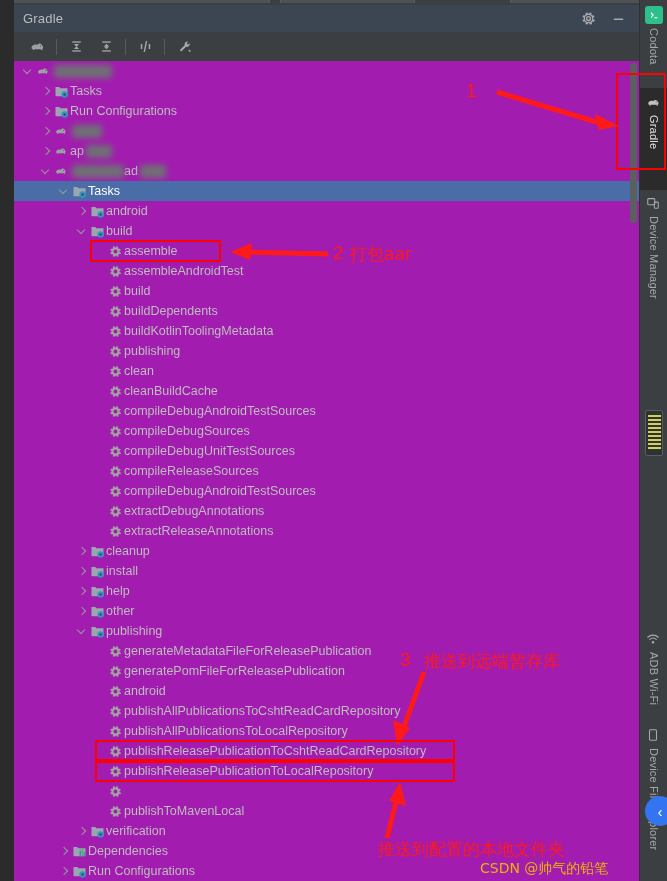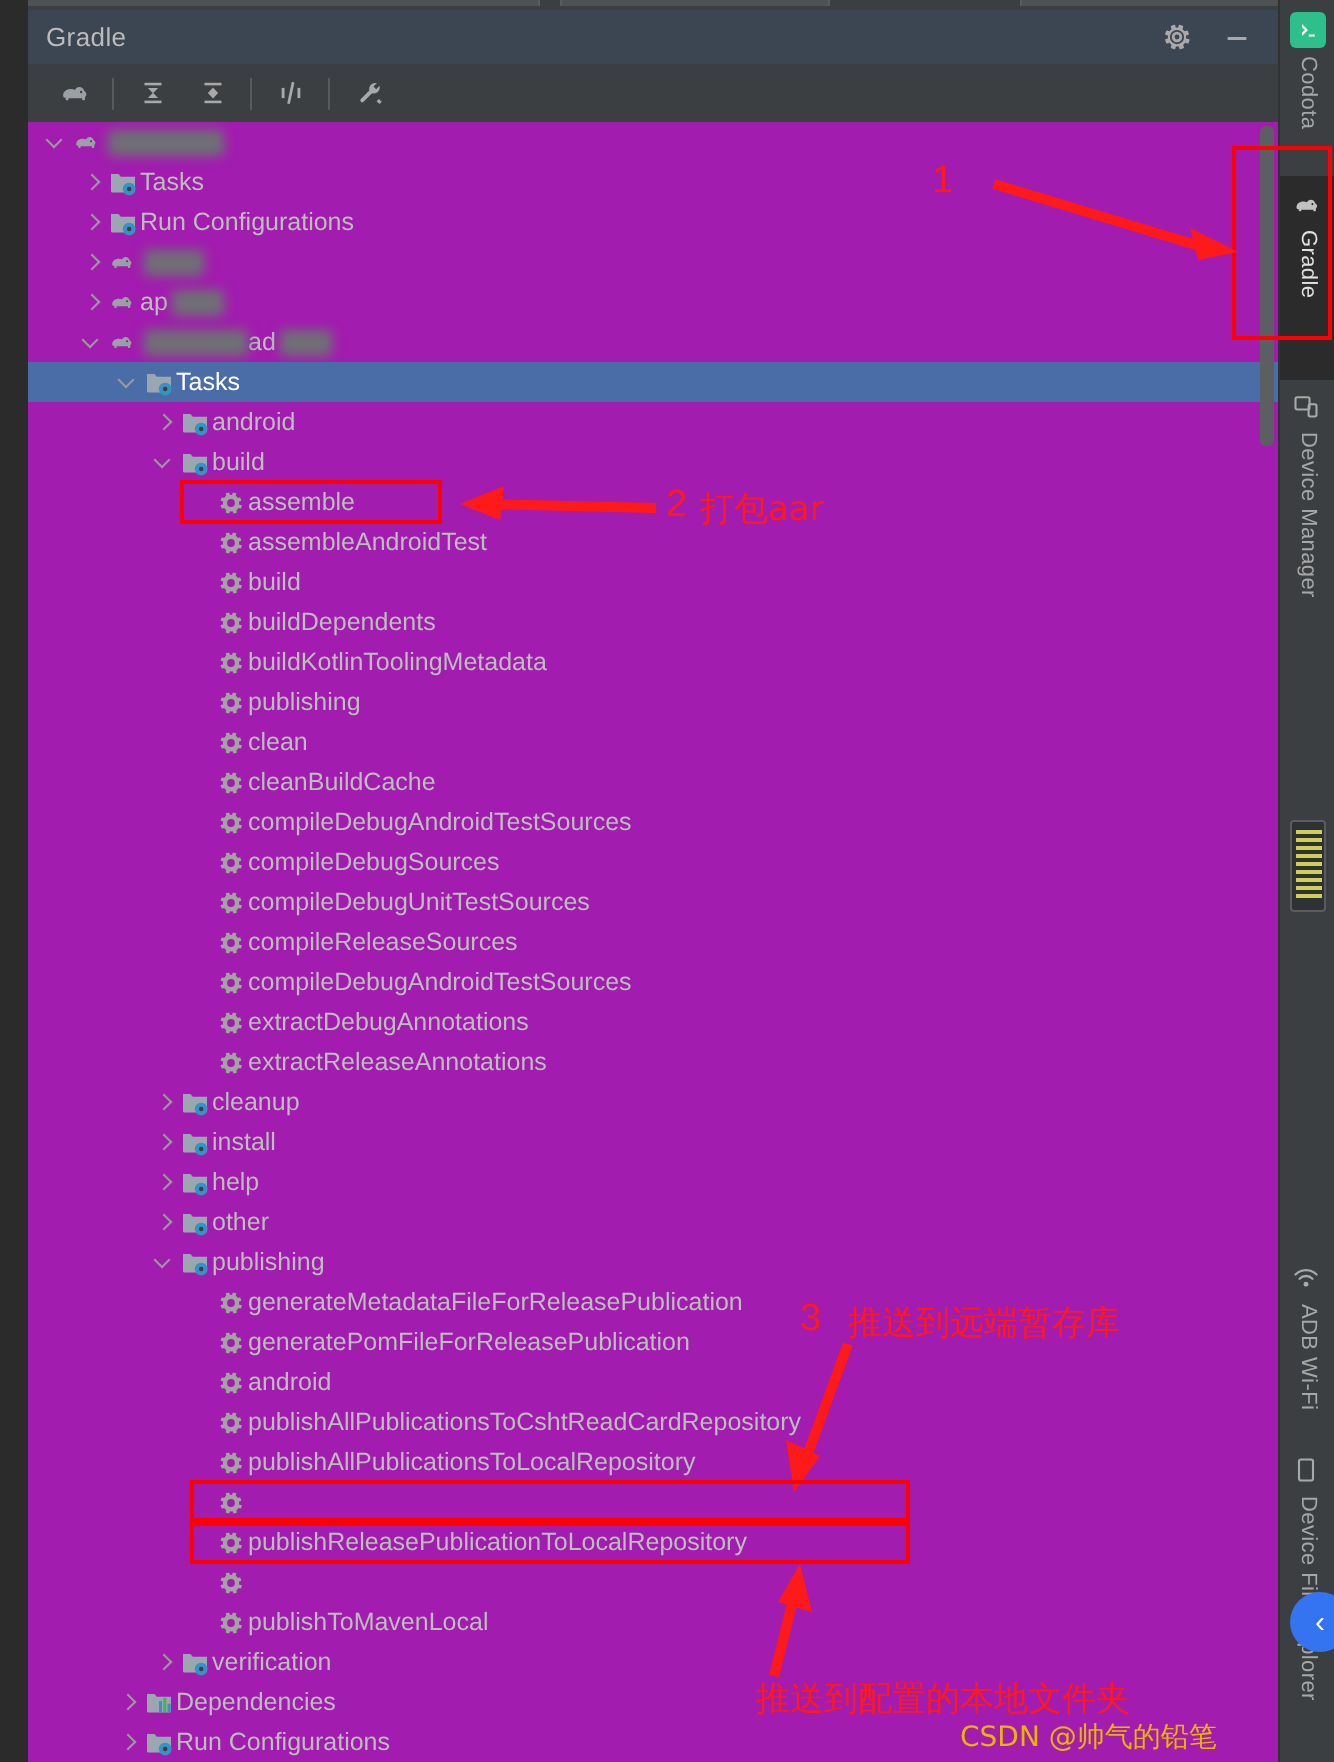--- a/index.html
+++ b/index.html
@@ -526,20 +526,21 @@
           <span class="lbl">publishAllPublicationsToLocalRepository</span>
         </div>
         <div class="row">
           <span style="display: inline-block; flex: 0 0 auto; width: 80px;"></span>
           <span class="arrow "></span>
           <span class="ic-slot">
             <svg width="13" height="13" viewBox="0 0 16 16">
               <path fill="#a3a3a3" d="M14 9.2l-1.1-.3a5 5 0 0 0 0-1.8l1.1-.3a.45.45 0 0 0 .3-.55l-.45-1.4a.45.45 0 0 0-.55-.3l-1.1.35a5 5 0 0 0-1.3-1.3l.35-1.1a.45.45 0 0 0-.3-.55l-1.4-.45a.45.45 0 0 0-.55.3L8.7 3a5 5 0 0 0-1.4 0l-.3-1.2a.45.45 0 0 0-.55-.3l-1.4.45a.45.45 0 0 0-.3.55l.35 1.1a5 5 0 0 0-1.3 1.3l-1.1-.35a.45.45 0 0 0-.55.3l-.45 1.4a.45.45 0 0 0 .3.55l1.1.3a5 5 0 0 0 0 1.8l-1.1.3a.45.45 0 0 0-.3.55l.45 1.4a.45.45 0 0 0 .55.3l1.1-.35a5 5 0 0 0 1.3 1.3l-.35 1.1a.45.45 0 0 0 .3.55l1.4.45a.45.45 0 0 0 .55-.3l.3-1.1a5 5 0 0 0 1.8 0l.3 1.1a.45.45 0 0 0 .55.3l1.4-.45a.45.45 0 0 0 .3-.55l-.35-1.1a5 5 0 0 0 1.3-1.3l1.1.35a.45.45 0 0 0 .55-.3l.45-1.4a.45.45 0 0 0-.3-.55zM8 10.4A2.4 2.4 0 1 1 8 5.6a2.4 2.4 0 0 1 0 4.8z"></path>
             </svg>
           </span>
+          <span class="lbl">publishReleasePublicationToCshtReadCardRepository</span>
         </div>
         <div class="row">
           <span style="display: inline-block; flex: 0 0 auto; width: 80px;"></span>
           <span class="arrow "></span>
           <span class="ic-slot">
             <svg width="13" height="13" viewBox="0 0 16 16">
               <path fill="#a3a3a3" d="M14 9.2l-1.1-.3a5 5 0 0 0 0-1.8l1.1-.3a.45.45 0 0 0 .3-.55l-.45-1.4a.45.45 0 0 0-.55-.3l-1.1.35a5 5 0 0 0-1.3-1.3l.35-1.1a.45.45 0 0 0-.3-.55l-1.4-.45a.45.45 0 0 0-.55.3L8.7 3a5 5 0 0 0-1.4 0l-.3-1.2a.45.45 0 0 0-.55-.3l-1.4.45a.45.45 0 0 0-.3.55l.35 1.1a5 5 0 0 0-1.3 1.3l-1.1-.35a.45.45 0 0 0-.55.3l-.45 1.4a.45.45 0 0 0 .3.55l1.1.3a5 5 0 0 0 0 1.8l-1.1.3a.45.45 0 0 0-.3.55l.45 1.4a.45.45 0 0 0 .55.3l1.1-.35a5 5 0 0 0 1.3 1.3l-.35 1.1a.45.45 0 0 0 .3.55l1.4.45a.45.45 0 0 0 .55-.3l.3-1.1a5 5 0 0 0 1.8 0l.3 1.1a.45.45 0 0 0 .55.3l1.4-.45a.45.45 0 0 0 .3-.55l-.35-1.1a5 5 0 0 0 1.3-1.3l1.1.35a.45.45 0 0 0 .55-.3l.45-1.4a.45.45 0 0 0-.3-.55zM8 10.4A2.4 2.4 0 1 1 8 5.6a2.4 2.4 0 0 1 0 4.8z"></path>
             </svg>
           </span>
           <span class="lbl">publishReleasePublicationToLocalRepository</span>

